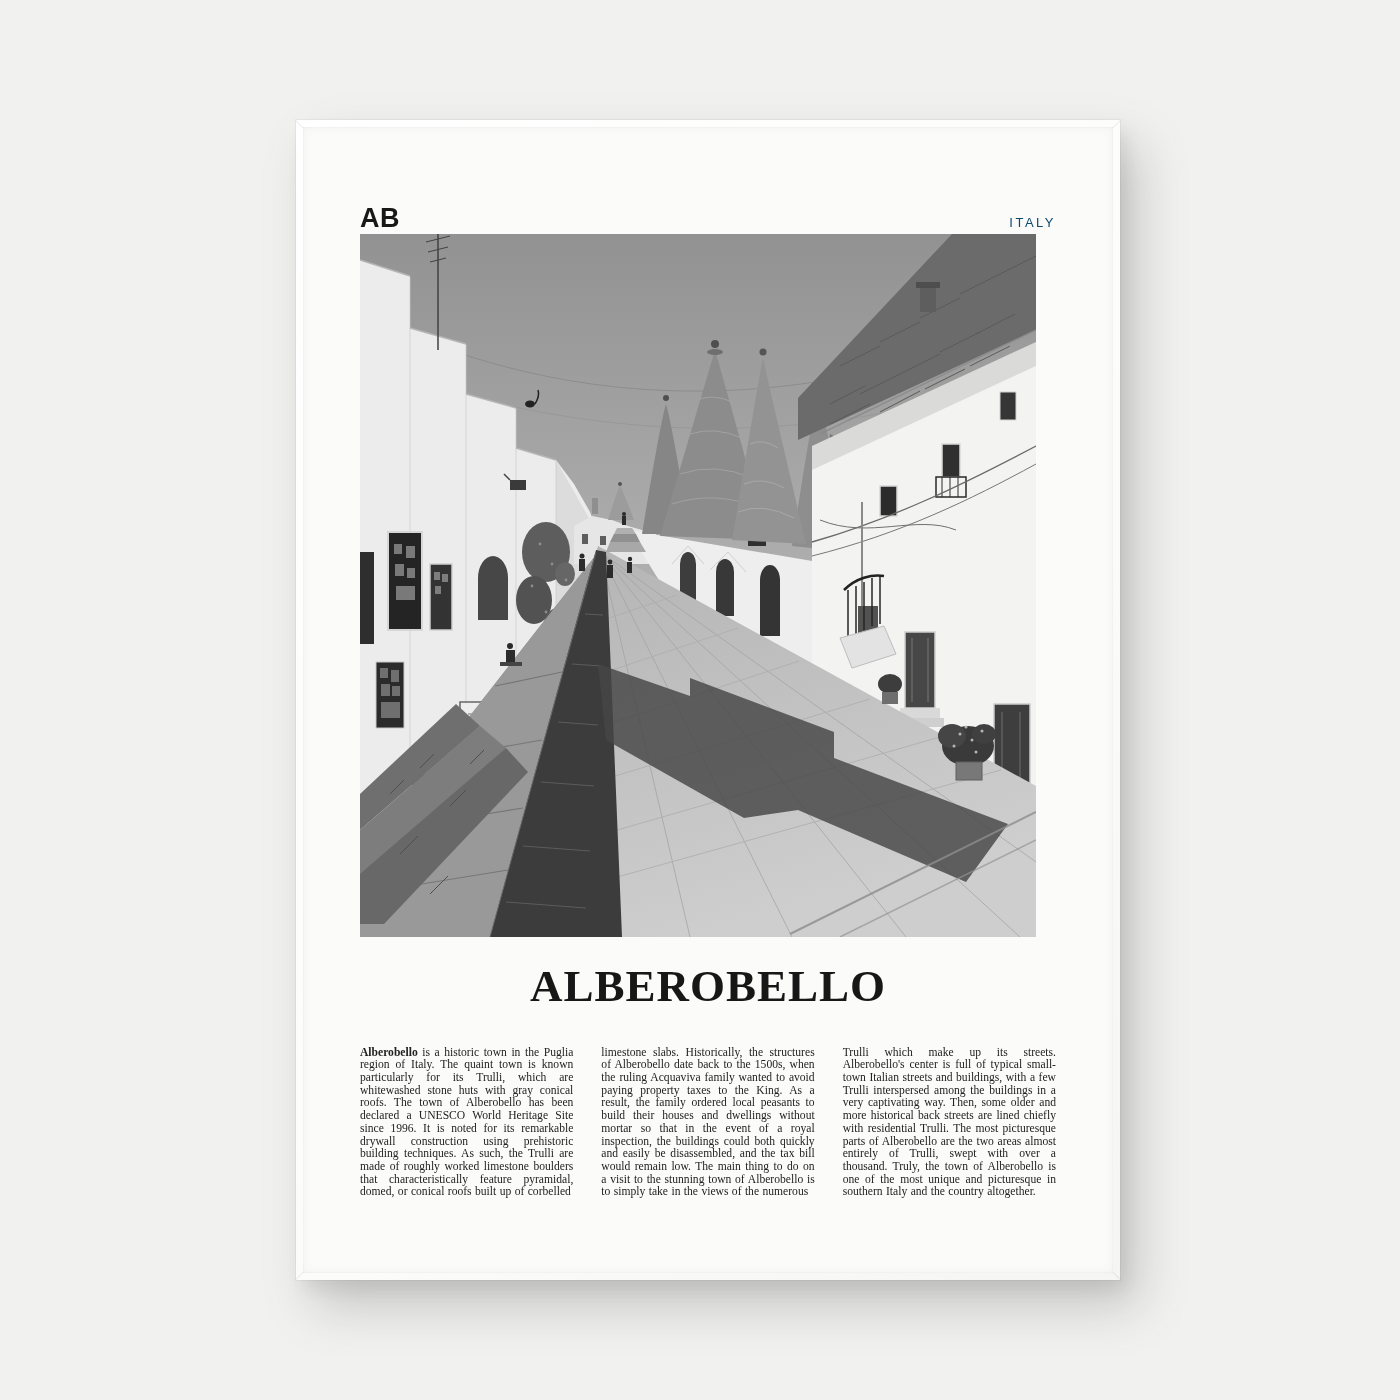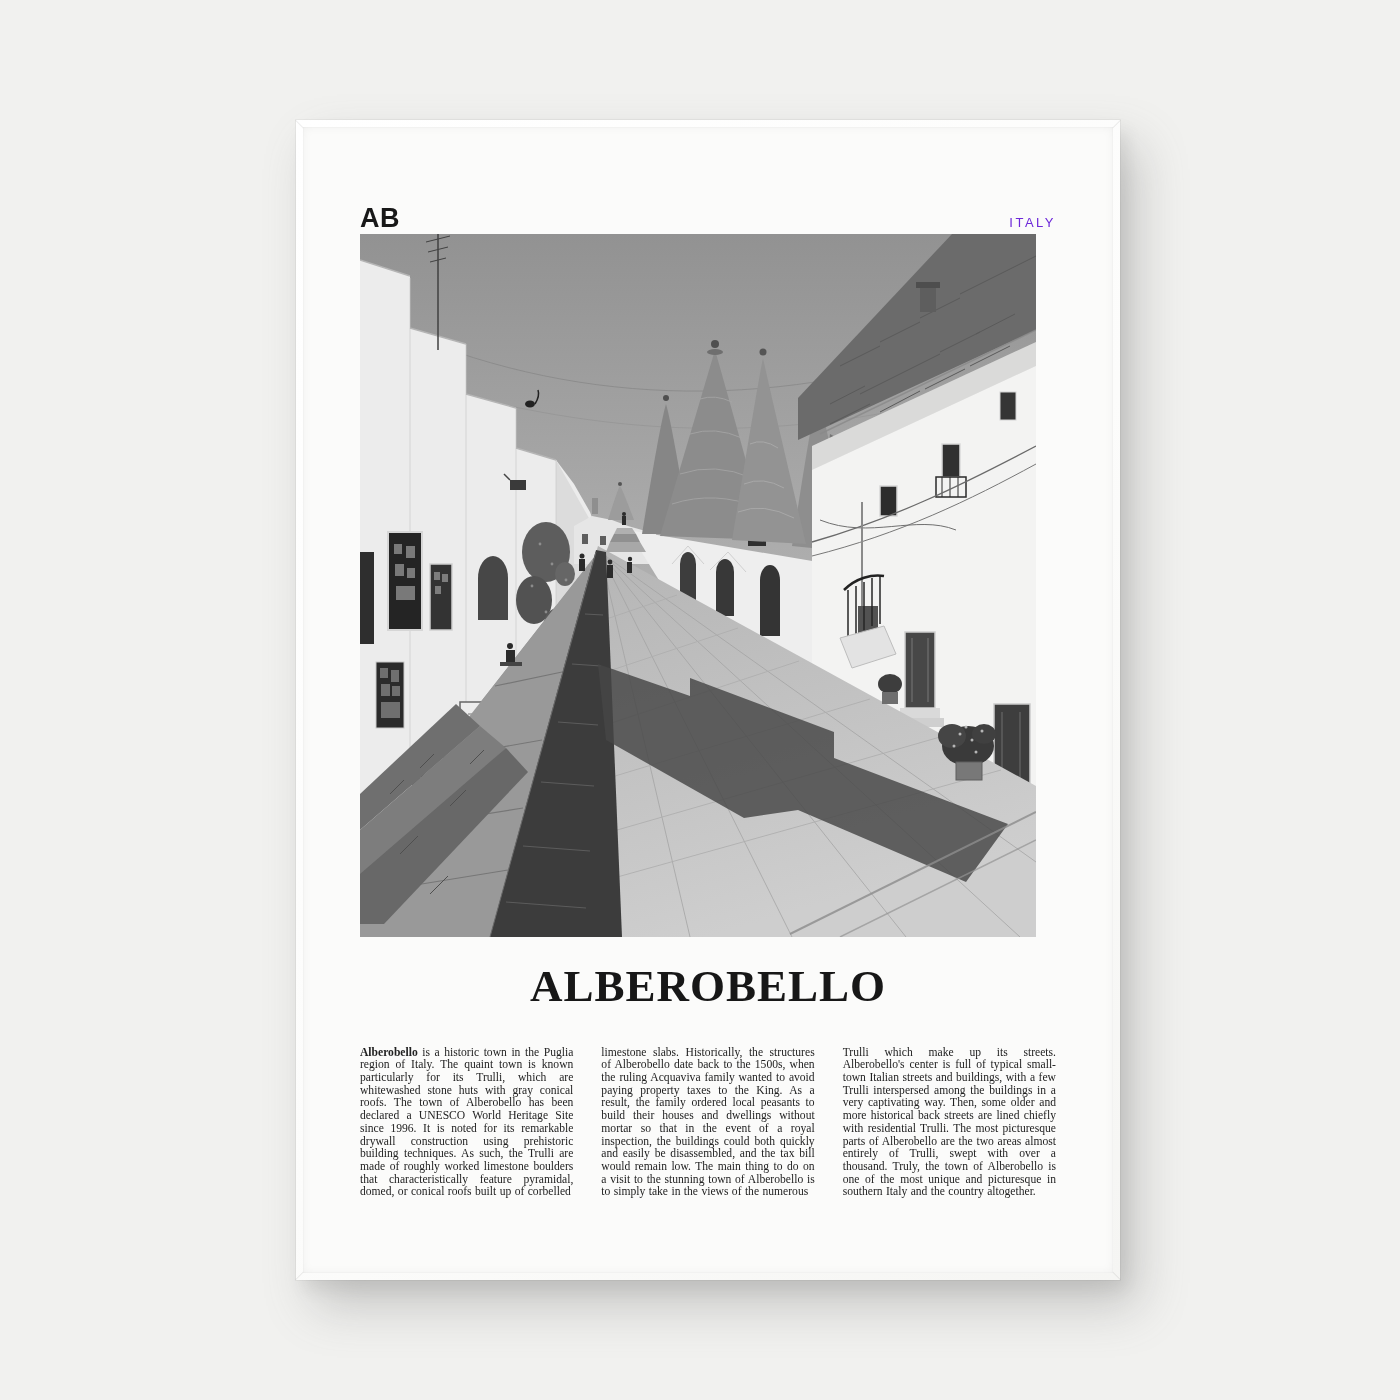--- a/index.html
+++ b/index.html
@@ -32,21 +32,21 @@
   .poster-header{
     padding-top:78px;height:27px;
     display:flex;justify-content:space-between;align-items:flex-end;
   }
   .brand{
     font-family:"Liberation Sans",sans-serif;font-weight:bold;
     font-size:27px;line-height:1;letter-spacing:.5px;color:#181818;
   }
   .country{
     font-family:"Liberation Sans",sans-serif;font-size:13px;line-height:1;
-    letter-spacing:2.5px;color:#6d28d9;padding-bottom:3px;
+    letter-spacing:2.5px;color:#0c4a6e;padding-bottom:3px;
   }
   
   .photo{width:676px;height:703px;margin-top:2px;background:#9a9a9a;overflow:hidden;}
   .photo svg{display:block;width:100%;height:100%;}
   
   .title{
     margin:27px 0 0;text-align:center;font-weight:bold;
     font-size:45px;line-height:1;letter-spacing:1px;color:#171717;
   }
   

